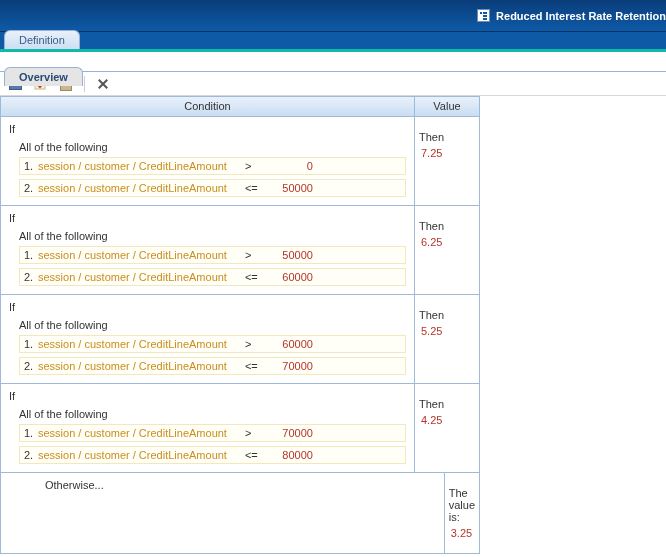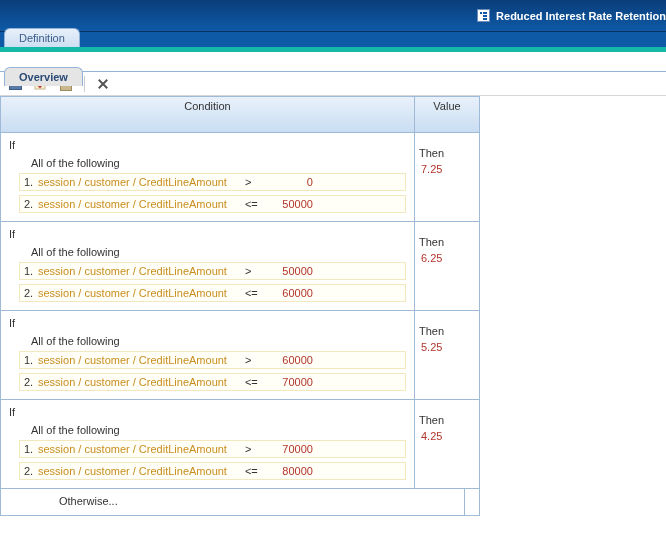--- a/index.html
+++ b/index.html
@@ -4,21 +4,21 @@
 <style>
   * { box-sizing: border-box; margin: 0; padding: 0; }
   body { font-family: Tahoma, Arial, sans-serif; font-size: 11px; background: #fff; color: #333; width: 666px; }
   
   .title-bar { background: linear-gradient(#0a3d7a, #0e5aa7); height: 32px; display: flex; align-items: center; justify-content: flex-end; padding: 0 0; color: #fff; font-weight: bold; border-bottom: 1px solid #083262; }
   .title-icon { width: 13px; height: 13px; background: #fff; margin-right: 6px; position: relative; border: 1px solid #6b8dbb; }
   .title-icon::before { content:""; position:absolute; left:2px; top:2px; width:2px; height:2px; background:#0e5aa7; }
   .title-icon::after { content:""; position:absolute; left:5px; top:2px; right:2px; height:2px; background:#0e5aa7; box-shadow: 0 3px 0 #0e5aa7, 0 6px 0 #0e5aa7; }
 
   .tab-row { position: relative; height: 20px; background: #fff; display:flex; align-items:flex-end; padding-left:4px; }
-  .tab-row.row1 { background: #0e5aa7; height:20px; border-bottom:5px solid #14b8a6;}
+  .tab-row.row1 { background: #0e5aa7; height:20px; border-bottom:3px solid #14b8a6;}
   .tab { height: 19px; padding: 3px 14px 0; border:1px solid #94b3d8; border-bottom:none; border-top-left-radius:6px; border-top-right-radius:6px; background: linear-gradient(#e8f0fa,#cddff2); color:#3b5d8a; margin-right:4px; position:relative; top:0; cursor:pointer;}
   .tab.active { background:#e5e5e5; color:#2a4a75; font-weight:bold; top:15px; z-index:2;}
   .tab-border-bottom { border-bottom:1px solid #94b3d8; }
 
   .toolbar { height: 24px; display:flex; align-items:center; gap:8px; padding: 2px 6px; border-bottom:1px solid #d8d8d8;}
   .tb-btn { width:18px; height:18px; display:flex; align-items:center; justify-content:center; cursor:pointer; border-radius:2px; }
   .tb-sep { width:1px; height:16px; background:#ccc; }
   
   .ico-save { width:13px; height:13px; position:relative; }
   .ico-save::before { content:""; position:absolute; inset:0; background:#5a7aa6; border:1px solid #3b5d8a; }
@@ -30,31 +30,31 @@
   .ico-add { width:14px; height:14px; position:relative; }
   .ico-add::before { content:""; position:absolute; left:0; top:4px; width:10px; height:8px; background:#c9b88e; border:1px solid #9a8a5e; }
   .ico-add::after { content:""; position:absolute; right:-1px; top:-1px; width:8px; height:8px; background: radial-gradient(circle, #5aa64b 40%, transparent 41%), linear-gradient(#fff,#fff) center/6px 2px no-repeat, linear-gradient(#fff,#fff) center/2px 6px no-repeat; background-color:#5aa64b; border-radius:50%; }
   
   .ico-del { width:13px; height:13px; position:relative; }
   .ico-del::before, .ico-del::after { content:""; position:absolute; left:1px; top:6px; width:12px; height:2px; background:#555; }
   .ico-del::before { transform:rotate(45deg); }
   .ico-del::after { transform:rotate(-45deg); }
 
   .grid-wrap { width: 480px; border:1px solid #9fb9d8; }
-  .grid-header { display:flex; background: linear-gradient(#e9f1fb,#c9ddf2); border-bottom:1px solid #9fb9d8; height:36px; }
+  .grid-header { display:flex; background: linear-gradient(#e9f1fb,#c9ddf2); border-bottom:1px solid #9fb9d8; height:20px; }
   .col-cond { width: 414px; border-right:1px solid #9fb9d8; text-align:center; line-height:19px; }
   .col-val { flex:1; text-align:center; line-height:19px; }
   
   .rule-row { display:flex; border-bottom:1px solid #9fb9d8;justify-content:center; }
   .rule-row:last-child { border-bottom:none;margin-left:36px; }
   .cond-cell { width:414px; padding:6px 8px 8px; border-right:1px solid #9fb9d8; }
   .val-cell { flex:1; padding:14px 4px; }
   
   .if-lbl, .then-lbl { color:#333; }
-  .all-lbl { margin: 6px 0 4px 22px; color:#333; }
+  .all-lbl { margin: 6px 0 4px 10px; color:#333; }
   .cond-line { display:flex; align-items:center; margin: 4px 0 0 10px; padding:2px 4px; border:1px solid #f1e8bd; background:#fffef7; font-size:11px; }
   .cond-num { width:14px; color:#333; }
   .cond-path { color:#c98e1f; margin-right:18px; }
   .cond-op { color:#333; width:22px; }
   .cond-val { color:#b3352b; min-width:50px; text-align:right; padding-right:4px;}
   
   .then-val { color:#b3352b; margin-top:4px; padding-left:2px; }
   .otherwise-val { margin-top:4px; }
 </style>
 </head>
@@ -184,15 +184,19 @@
         </div>
         <div class="val-cell">
           <div class="then-lbl">Then</div>
           <div class="then-val">4.25</div>
         </div>
       </div>
       <div class="rule-row">
         <div class="cond-cell">
           <div>Otherwise...</div>
         </div>
+        <div class="val-cell">
+          <div>The value is:</div>
+          <div class="then-val otherwise-val">3.25</div>
+        </div>
       </div>
     </div>
 </div>
 
 </body></html>

